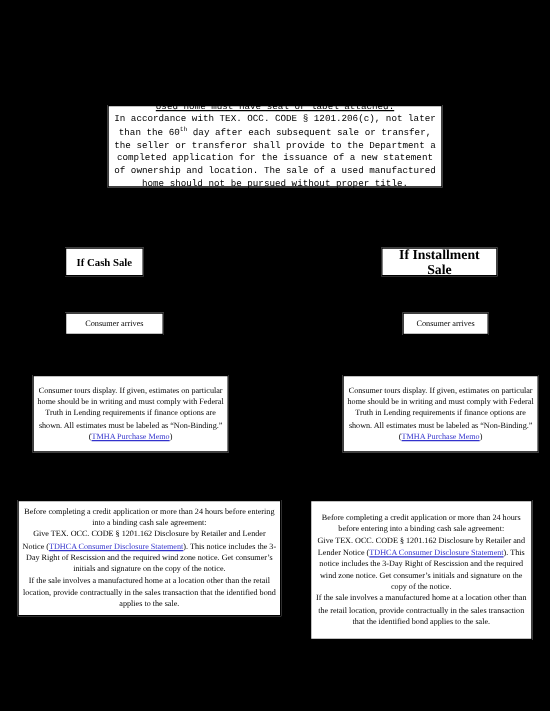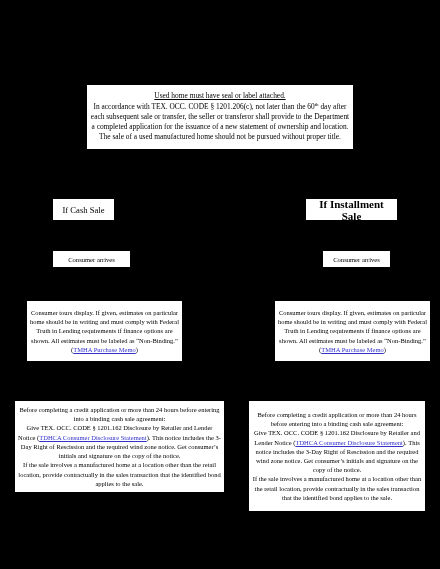--- a/index.html
+++ b/index.html
@@ -37,38 +37,39 @@
     box-sizing: border-box;
   }
   
   #notice-box {
     left: 86px;
     top: 84px;
     width: 268px;
     height: 66px;
     font-size: 7.4px;
     line-height: 1.38;
+    font-family: Liberation Mono, monospace;
   }
   #notice-box .hdr {
     text-decoration: underline;
     display: block;
   }
   sup {
     font-size: 0.68em;
     vertical-align: super;
     line-height: 0;
   }
   
   #cash-sale-box {
     left: 52px;
     top: 198px;
     width: 63px;
     height: 23px;
     font-size: 8.6px;
-    font-weight: normal;
+    font-weight: bold;
   }
   #installment-sale-box {
     left: 305px;
     top: 198px;
     width: 93px;
     height: 23px;
     font-size: 11px;
     font-weight: bold;
   }
   

